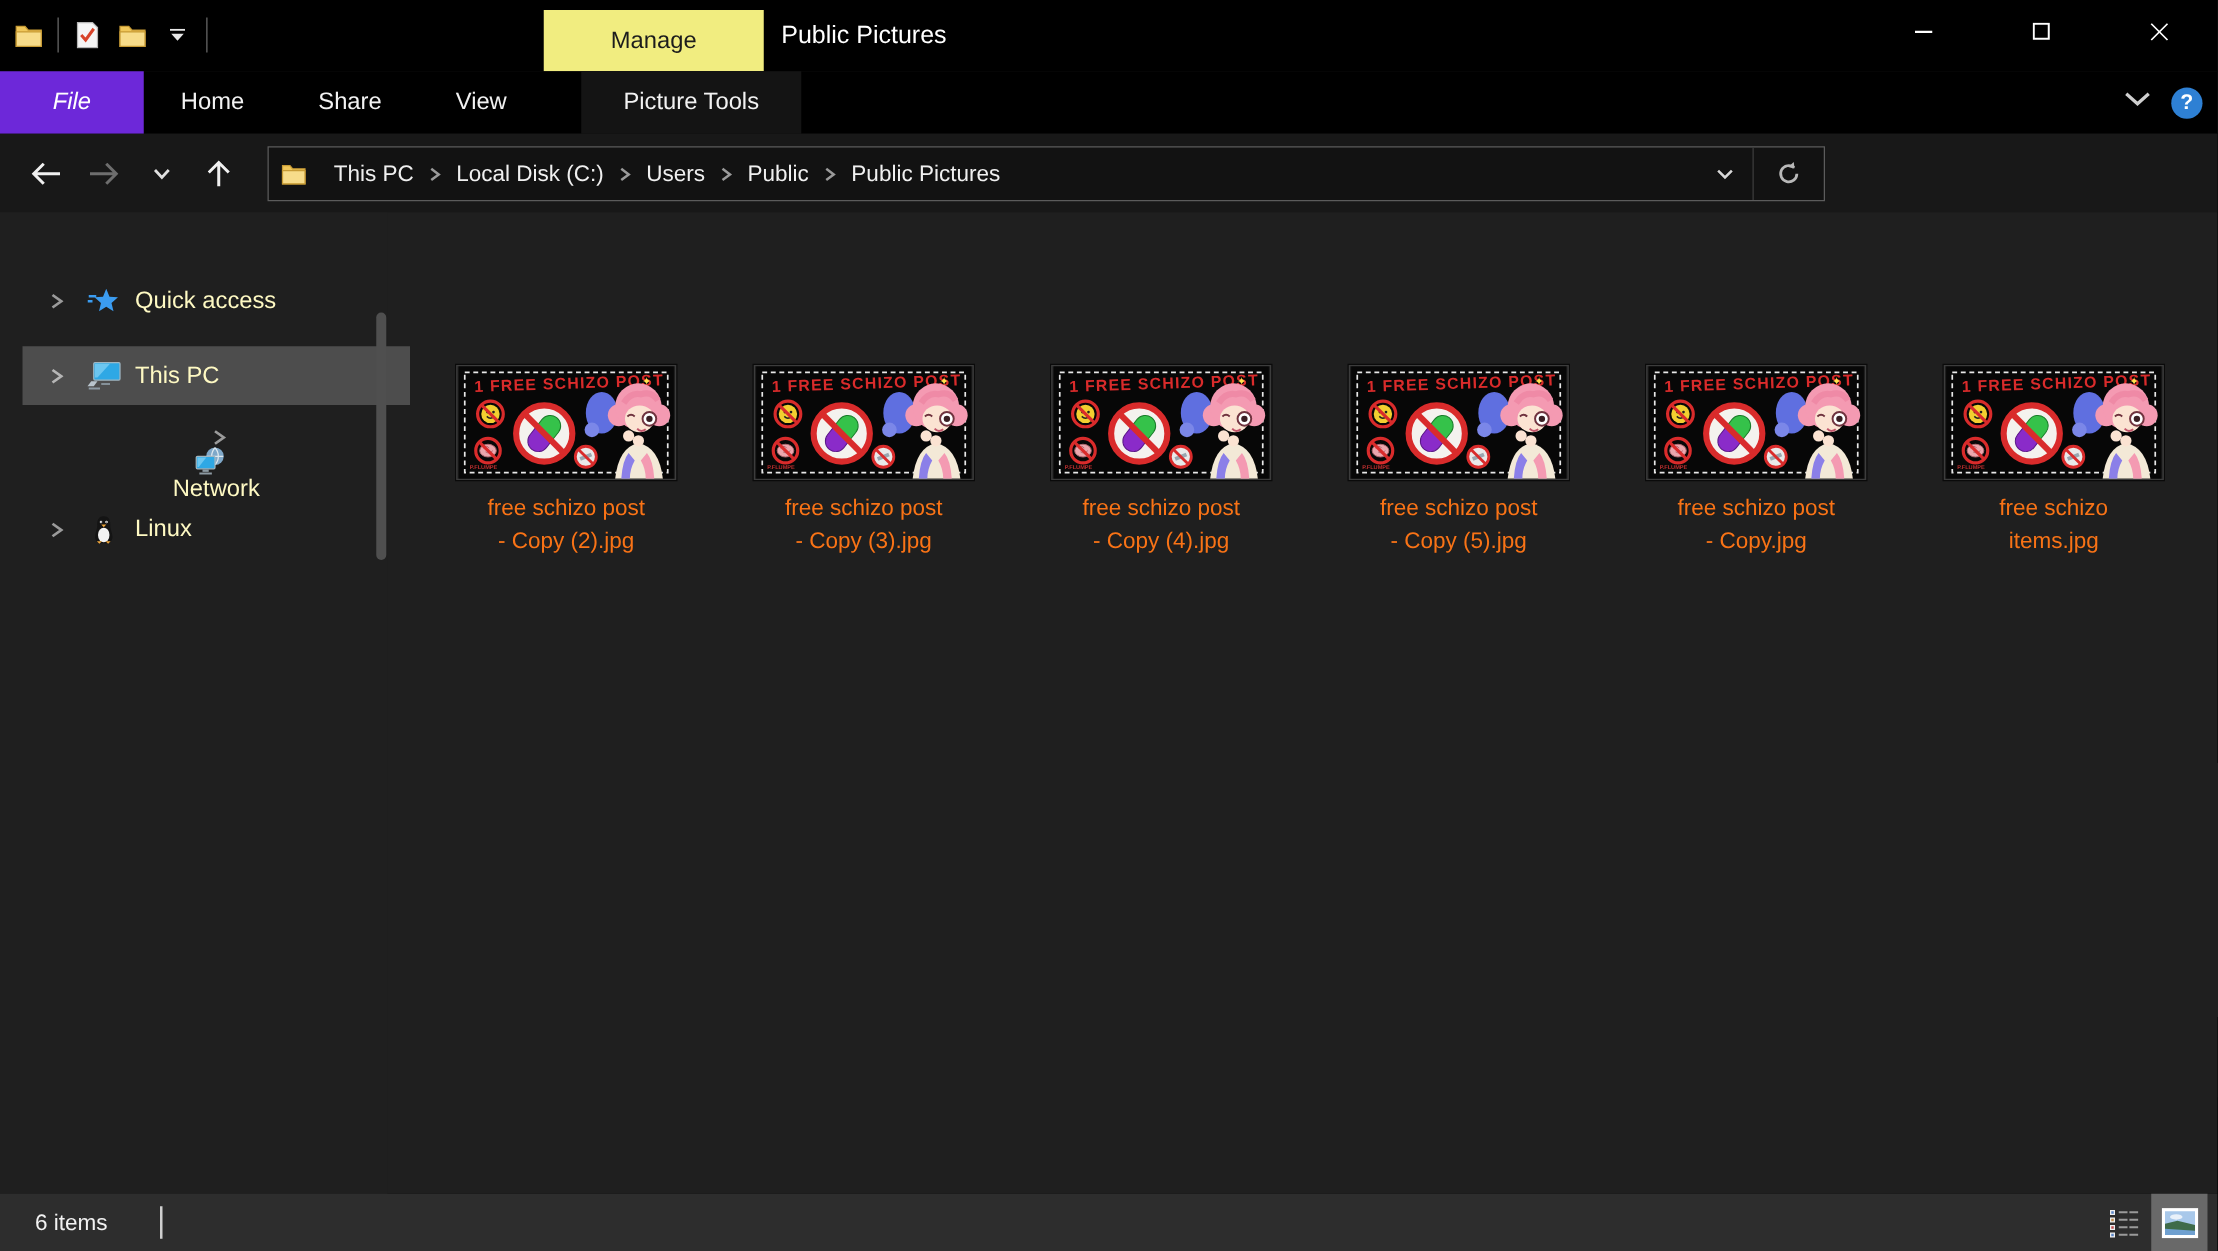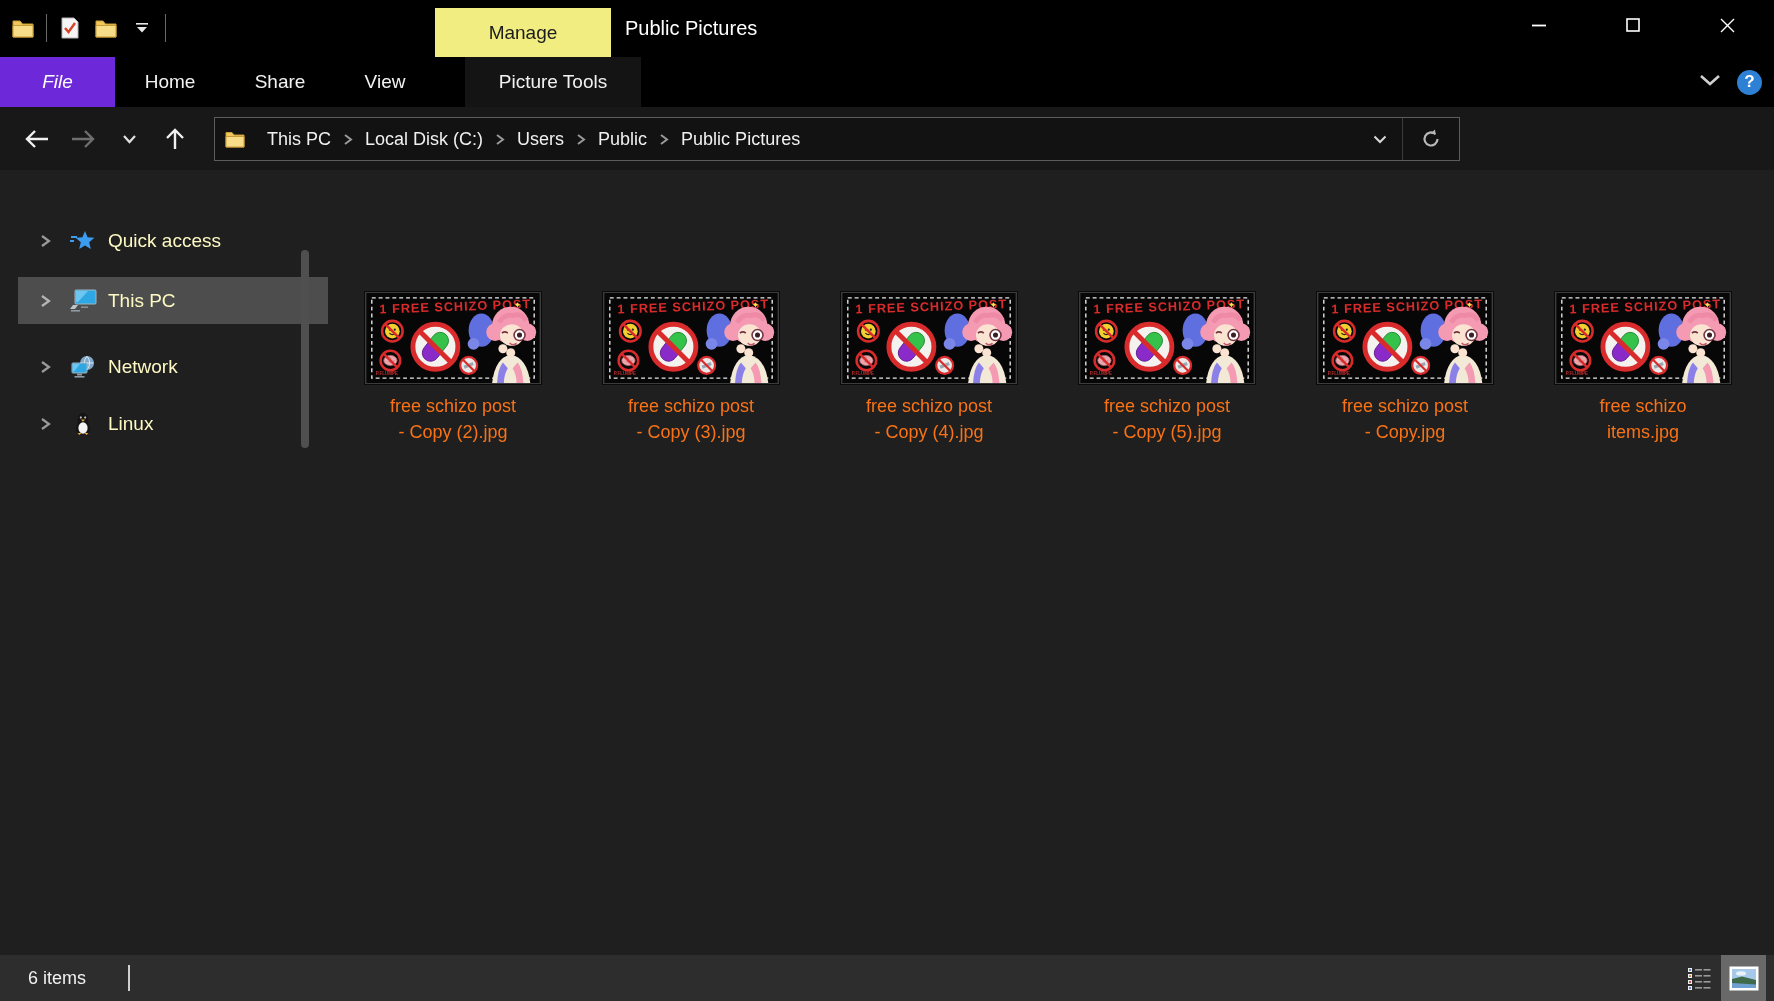--- a/index.html
+++ b/index.html
@@ -272,21 +272,21 @@
               <rect x="6" y="1" width="21" height="14" rx="1" fill="#2ea8e5" stroke="#9fb6c2"></rect>
               <path d="M7 2 L19 2 L9 13 L7 13 z" fill="#6cc6f0"></path>
               <path d="M4 16 l5 0 -3 4 -5 0 z" fill="#b9c4cc"></path>
               <rect x="2" y="21" width="9" height="1.6" fill="#8d9aa3"></rect>
               <rect x="12" y="17.5" width="7" height="1.4" fill="#8d9aa3"></rect>
             </svg>
         </span>
         <span>This PC</span>
       </div>
 
-      <div class="side-item" style="top:173px;">
+      <div class="side-item" style="top:173px;flex-direction:column;">
         <span class="side-chevron">
           <svg width="11" height="14" viewBox="0 0 11 14">
               <path d="M2 2 L9 7 L2 12" fill="none" stroke="#9a9a9a" stroke-width="2.2"></path>
             </svg>
         </span>
         <span class="side-icon">
           <svg width="27" height="24" viewBox="0 0 27 24">
               <circle cx="17" cy="8" r="7" fill="#7fa8c9"></circle>
               <path d="M10.5 8 h13 M17 1.2 a10 10 0 0 1 0 13.6 M17 1.2 a10 10 0 0 0 0 13.6" stroke="#dde8ef" stroke-width="1" fill="none"></path>
               <rect x="2" y="8" width="15" height="10" rx="1" fill="#2ea8e5" stroke="#9fb6c2"></rect>

